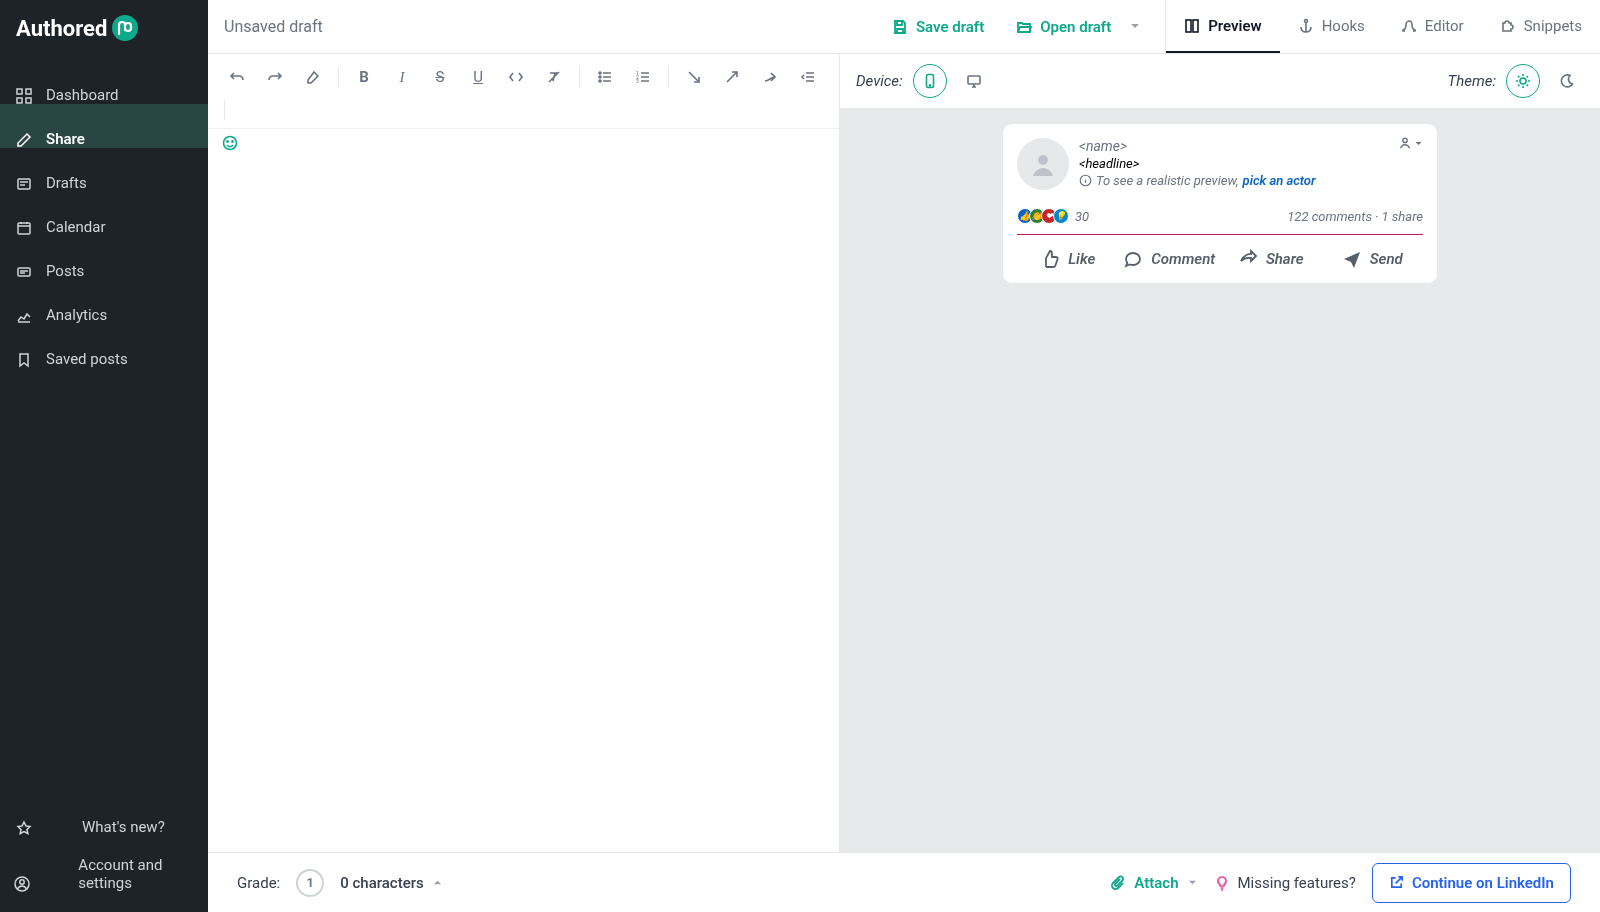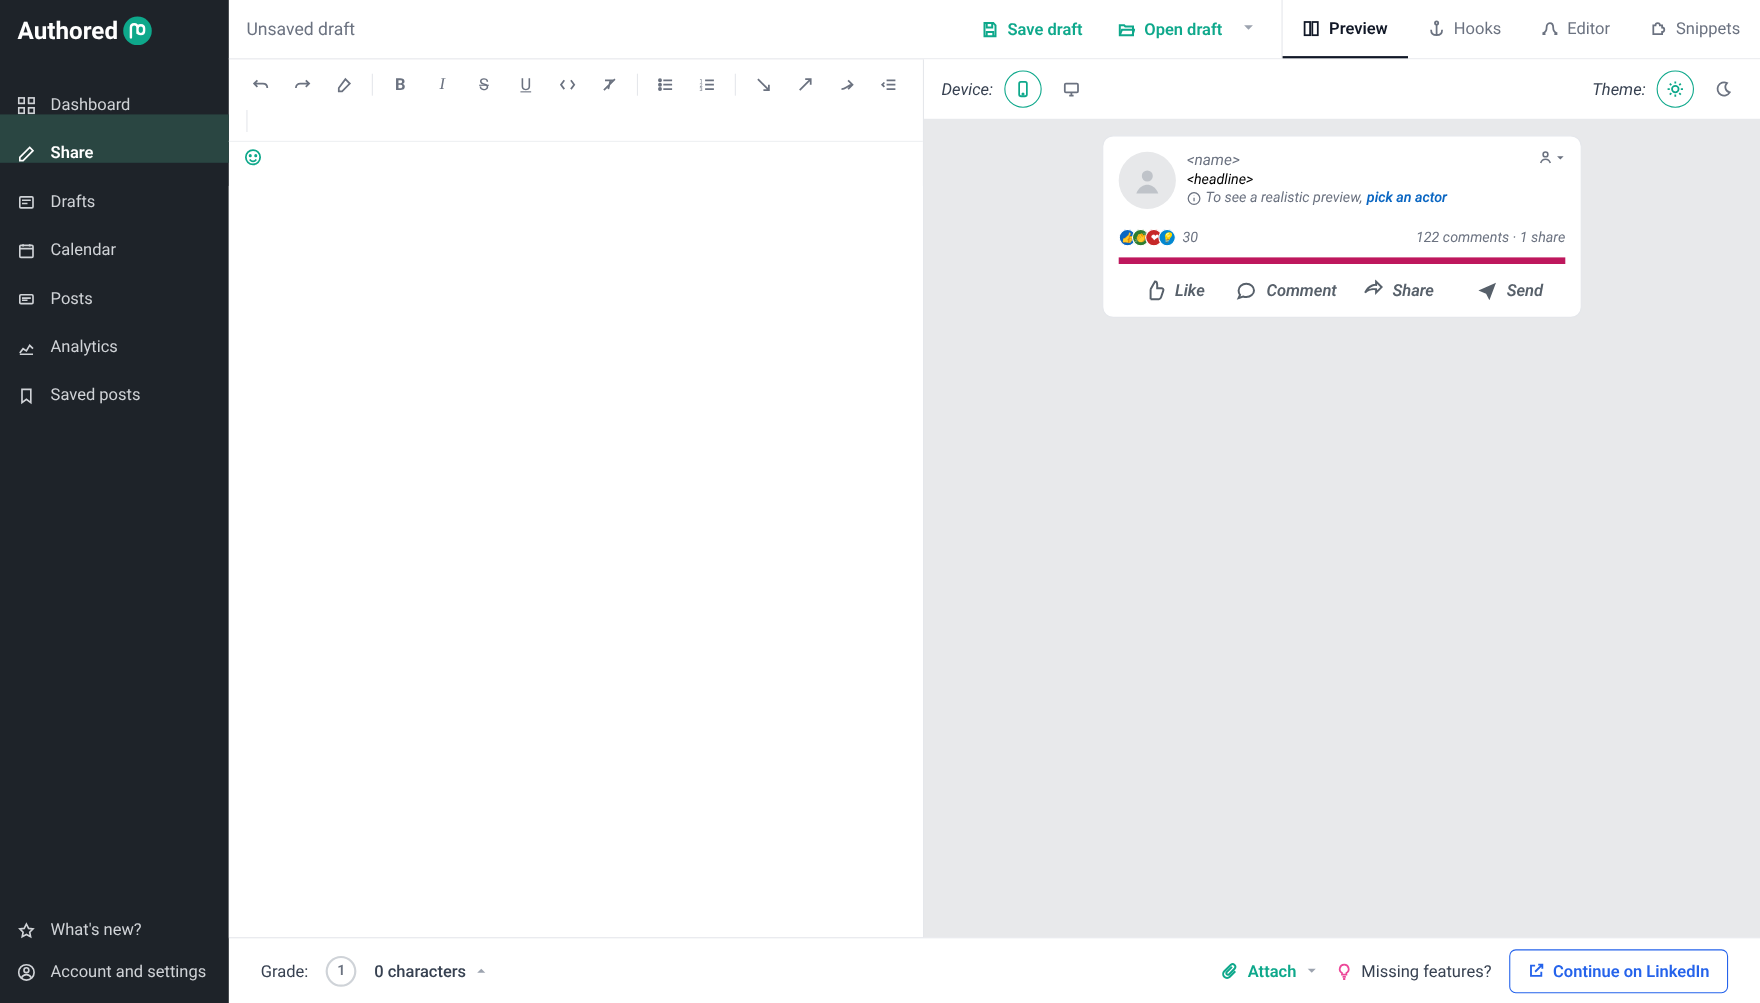--- a/index.html
+++ b/index.html
@@ -46,21 +46,21 @@
     color: #fff;
     font-weight: 600;
   }
   .nav-item .icon, .nav-item-bottom .icon {
     width: 20px;
     margin-right: 12px;
     display: flex;
     justify-content: center;
   }
   .nav-bottom { margin-top: auto; padding-bottom: 10px; }
-  .nav-item-bottom { height: auto; padding: 10px 14px; line-height: 1.2; }
+  .nav-item-bottom { height: auto; padding: 10px 14px; line-height: 1.2; gap: 36px; }
 
   
   .main { flex: 1; display: flex; flex-direction: column; justify-content: space-between; }
 
   
   .toprow { display: flex; height: 54px; border-bottom: 1px solid #e5e7eb; }
   .toprow-left {
     flex: 1;
     display: flex;
     align-items: center;
@@ -231,21 +231,21 @@
   .react-icons .ri {
     width: 16px; height: 16px; border-radius: 50%;
     border: 1px solid #fff;
     margin-left: -4px;
     display:flex;align-items:center;justify-content:center;
     font-size:9px;color:#fff;
   }
   .react-icons .ri:first-child { margin-left: 0; }
   .post-actions {
     display: flex;
-    border-top: 6px solid #be185d;
+    border-top: 1px solid #be185d;
   }
   .post-action {
     flex: 1;
     display: flex;
     align-items: center;
     justify-content: center;
     gap: 8px;
     padding: 14px 0;
     color: #57606a;
     font-weight: 600;

